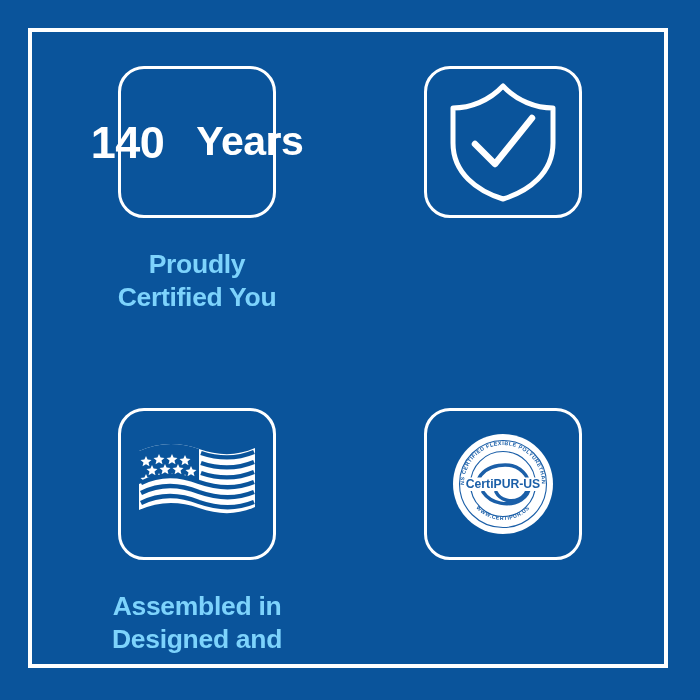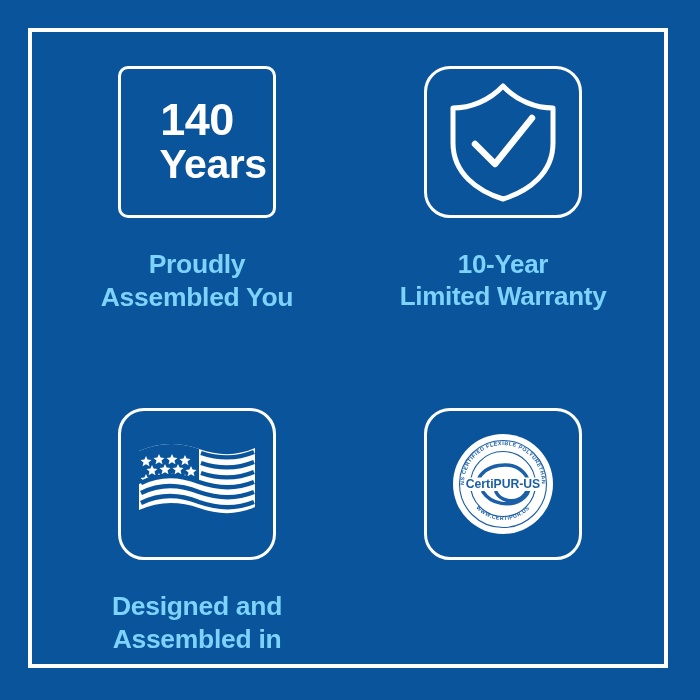--- a/index.html
+++ b/index.html
@@ -52,22 +52,21 @@
     height: 152px;
     border: 3px solid #ffffff;
     border-radius: 26px;
     box-sizing: border-box;
     display: flex;
     align-items: center;
     justify-content: center;
     position: relative;
   }
   .icon-box-years {
-    flex-direction: column;
-    border-radius: 10px;
+    flex-direction: row;
   }
 
   .years-number {
     color: #ffffff;
     font-size: 45px;
     font-weight: bold;
     line-height: 1.0;
     letter-spacing: -0.5px;
   }
   .years-word {
@@ -117,34 +116,30 @@
 
   <div class="grid">
 
     <div class="cell cell-r1">
       <div class="icon-box icon-box-years">
         <div class="years-number">140</div>
         <div class="years-word">Years</div>
       </div>
       <div class="caption">
         <div>Proudly</div>
-        <div>Assembled You</div>
+        <div>Certified You</div>
       </div>
     </div>
 
     <div class="cell cell-r1">
       <div class="icon-box">
         <svg width="118" height="122" viewBox="0 0 118 122">
           <path d="M59 5 C45 20 26 27 9 27 L9 62 C9 92 33 110 59 118 C85 110 109 92 109 62 L109 27 C92 27 73 20 59 5 Z" fill="none" stroke="#ffffff" stroke-width="5" stroke-linejoin="round"></path>
           <path d="M31 63 L51 83 L88 37" fill="none" stroke="#ffffff" stroke-width="6.5" stroke-linecap="round" stroke-linejoin="round"></path>
         </svg>
-      </div>
-      <div class="caption caption-wide">
-        <div>10-Year</div>
-        <div>Limited Warranty</div>
       </div>
     </div>
 
     <div class="cell cell-r2">
       <div class="icon-box">
         <svg width="120" height="86" viewBox="0 0 120 86">
           <path d="M2 10 C22 1 42 1 62 8 C82 15 100 15 118 7 L118 66 C100 74 82 74 62 67 C42 60 22 60 2 69 Z" fill="#ffffff"></path>
           <path d="M2 10 C22 1 42 1 62 8 L62 41 C42 34 22 34 2 43 Z" fill="#0a549b"></path>
           <g fill="#ffffff">
             <path d="M9 15 l1.6 3.6 3.9 .3 -3 2.6 1 3.8 -3.5-2.1 -3.5 2.1 1-3.8 -3-2.6 3.9-.3 Z"></path>
@@ -164,22 +159,22 @@
             <path d="M64 12 C82 18 100 18 117 11"></path>
             <path d="M64 22 C82 28 100 28 117 21"></path>
             <path d="M64 32 C82 38 100 38 117 31"></path>
             <path d="M4 42 C22 33 42 33 62 41 C82 48 100 48 117 41"></path>
             <path d="M4 52 C22 43 42 43 62 51 C82 58 100 58 117 51"></path>
             <path d="M4 62 C22 53 42 53 62 61 C82 68 100 68 117 61"></path>
           </g>
         </svg>
       </div>
       <div class="caption">
+        <div>Assembled in</div>
         <div>Designed and</div>
-        <div>Assembled in</div>
       </div>
     </div>
 
     <div class="cell cell-r2">
       <div class="icon-box">
         <div class="seal">
           <svg width="100" height="100" viewBox="0 0 100 100">
             <defs>
               <path id="arcTop" d="M 11,50 A 39,39 0 0 1 89,50"></path>
               <path id="arcBot" d="M 14,50 A 36,36 0 0 0 86,50"></path>

